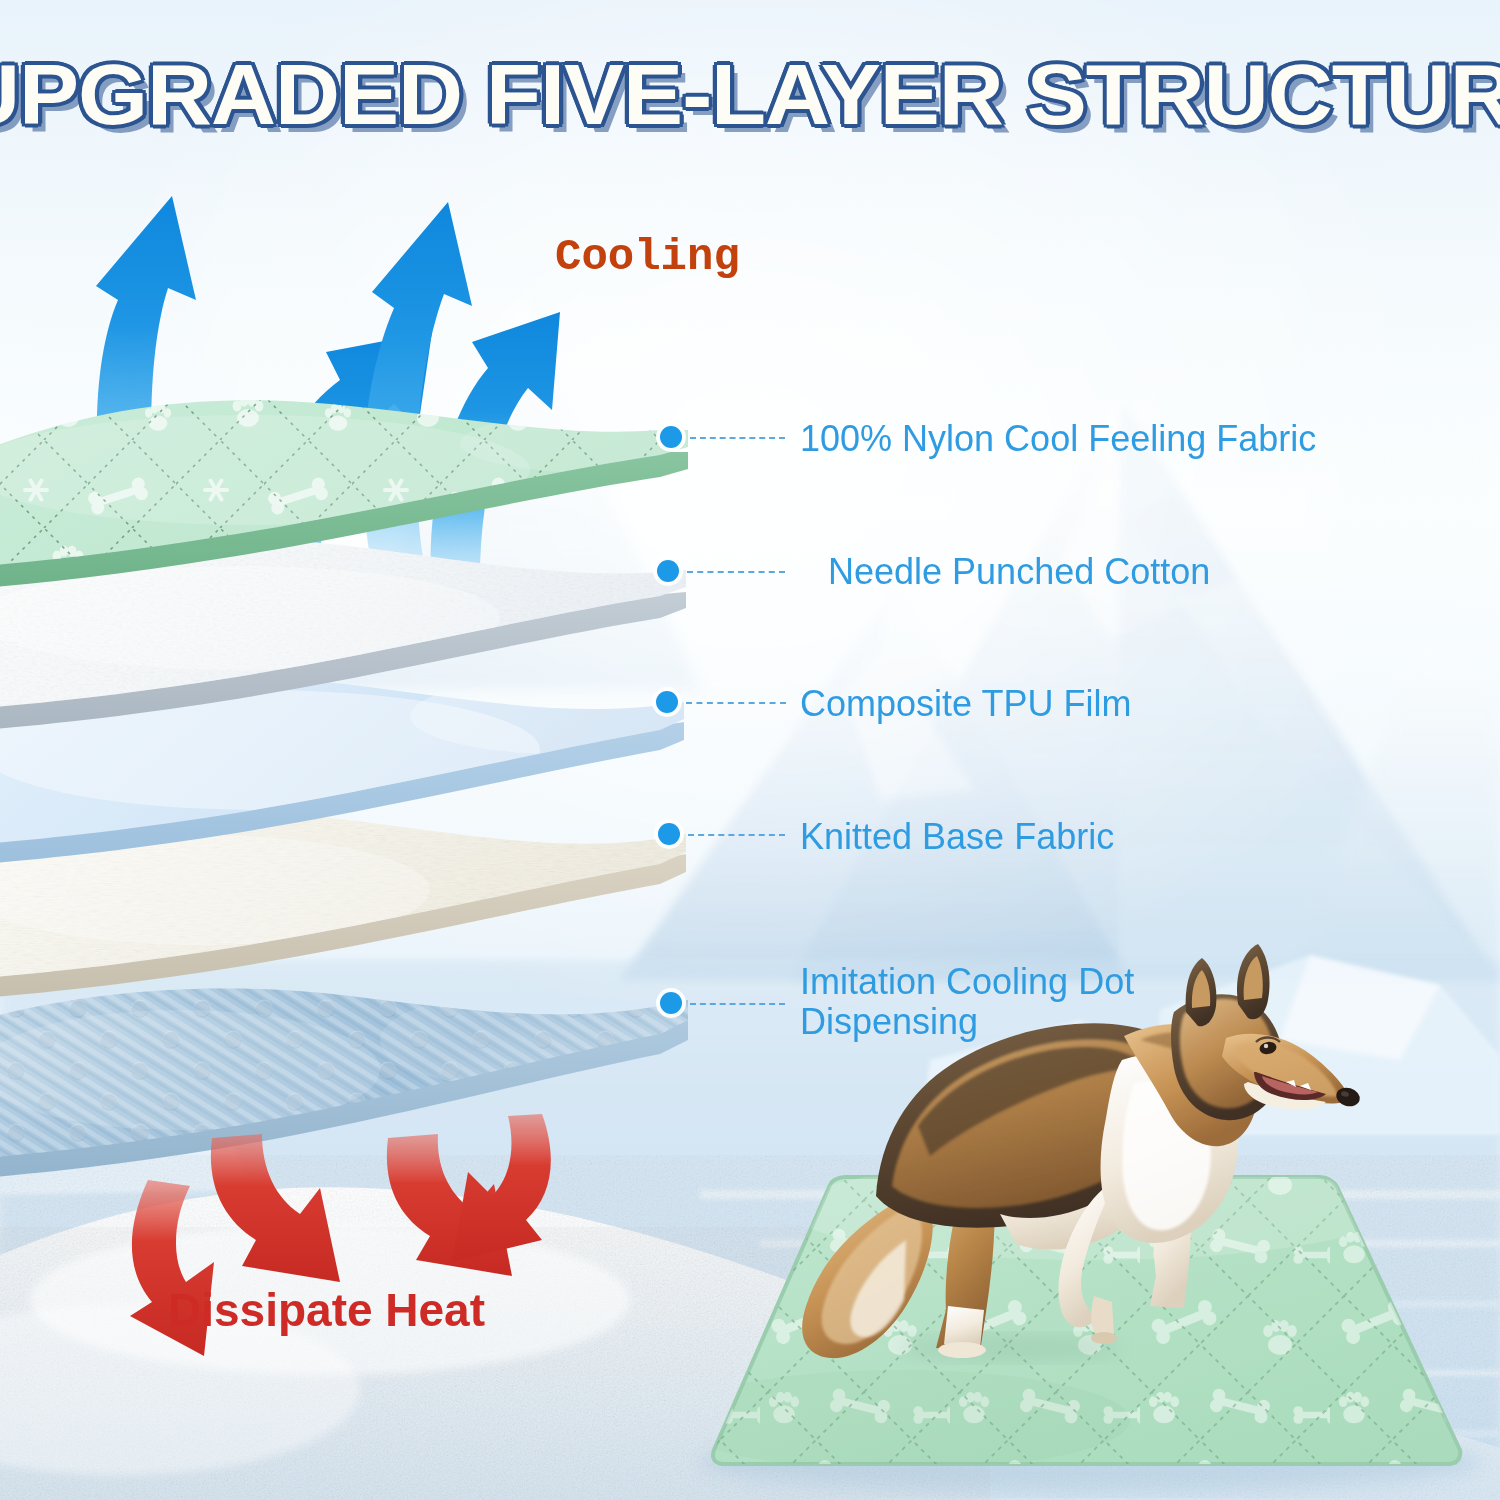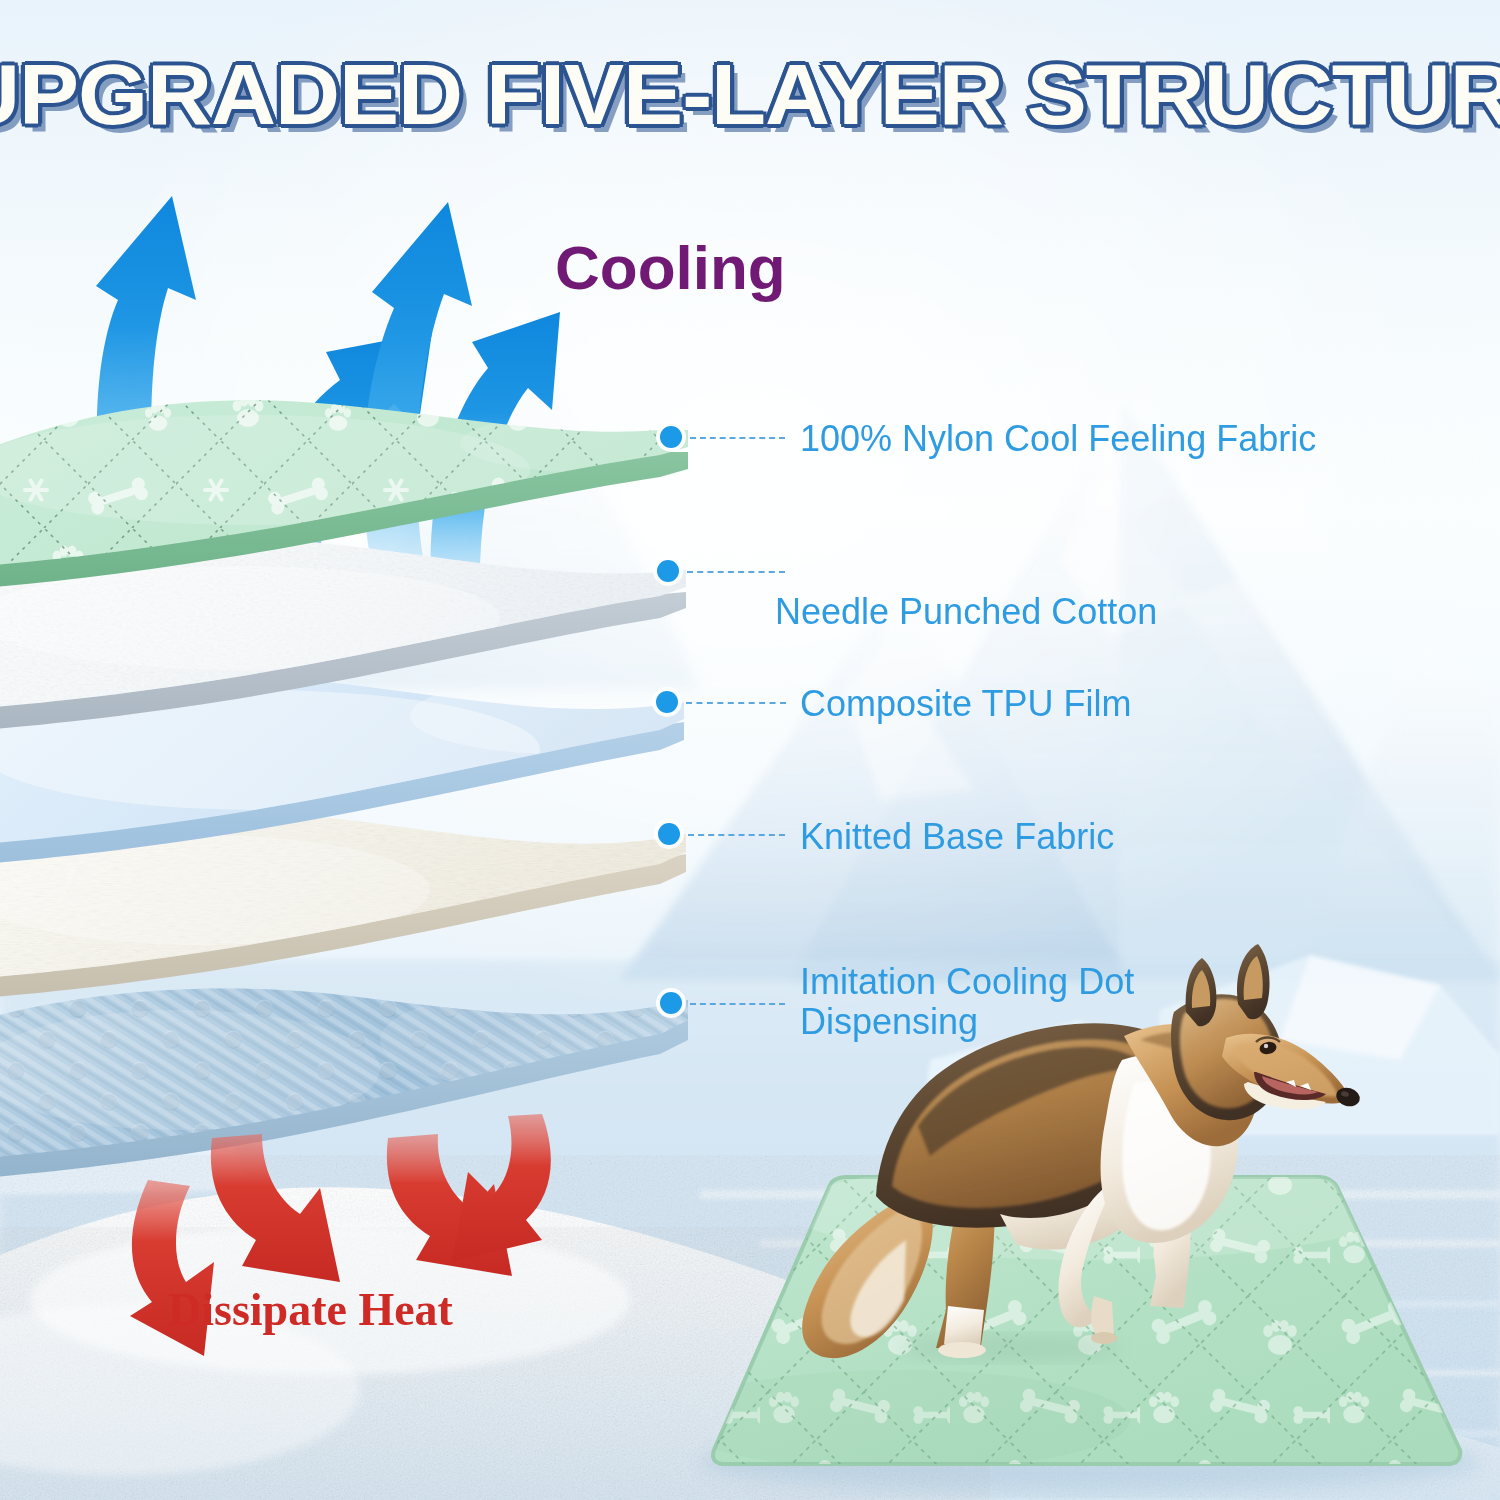--- a/index.html
+++ b/index.html
@@ -35,32 +35,32 @@
       7px 8px 0 rgba(44,84,144,.55);
     white-space:nowrap;
     user-select:none;
   }
 
   
   .flow-label{
     position:absolute;font-weight:700;white-space:nowrap;user-select:none;
     font-family:"Liberation Sans",sans-serif;
   }
-  .cooling{left:555px;top:232px;font-size:62px;color:#701a75;letter-spacing:0px;}
-  .dissipate{left:168px;top:1283px;font-size:46px;color:#cf2b26;letter-spacing:0px;font-family:Liberation Serif, serif;}
+  .cooling{left:555px;top:232px;font-size:44px;color:#c2410c;letter-spacing:0px;font-family:Liberation Mono, monospace;}
+  .dissipate{left:168px;top:1283px;font-size:46px;color:#cf2b26;letter-spacing:0px;}
 
   
   .callout{
     position:absolute;font-weight:400;color:#2f9ce2;font-size:36px;
     line-height:1.12;white-space:pre-line;user-select:none;
     letter-spacing:0px;
     font-family:"Liberation Sans",sans-serif;
   }
   .c1{left:800px;top:419px;}
-  .c2{left:775px;top:552px;margin-top:40px;}
+  .c2{left:828px;top:552px;}
   .c3{left:800px;top:684px;text-align:right;}
   .c4{left:800px;top:817px;}
   .c5{left:800px;top:962px;}
 
   
   .leader{position:absolute;height:0;border-top:2px dashed #5aa8dd;}
   .l1{left:690px;top:437px;width:95px;}
   .l2{left:687px;top:571px;width:98px;}
   .l3{left:686px;top:702px;width:100px;}
   .l4{left:688px;top:834px;width:97px;}

